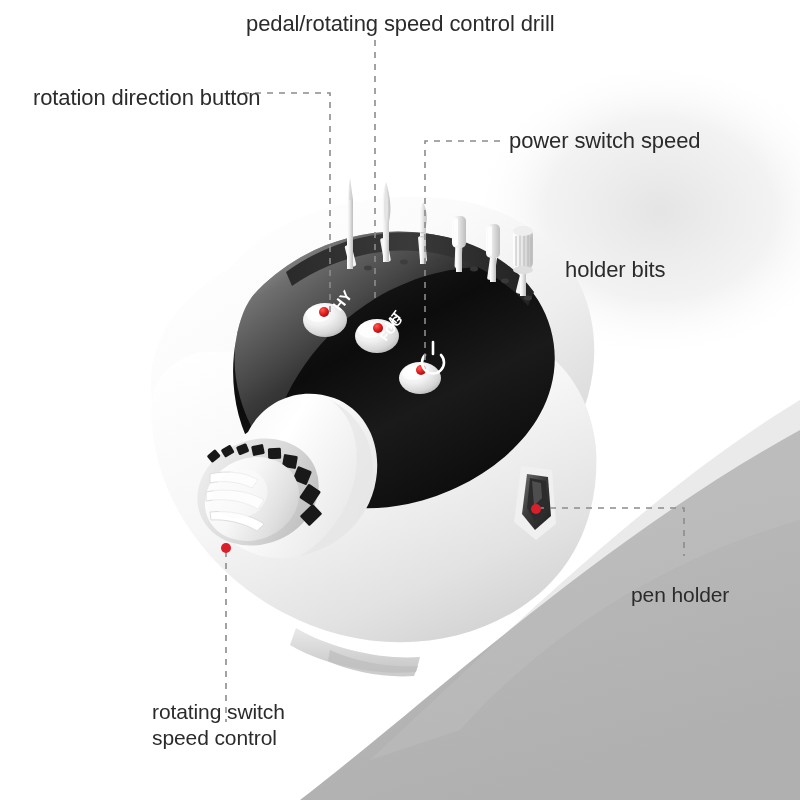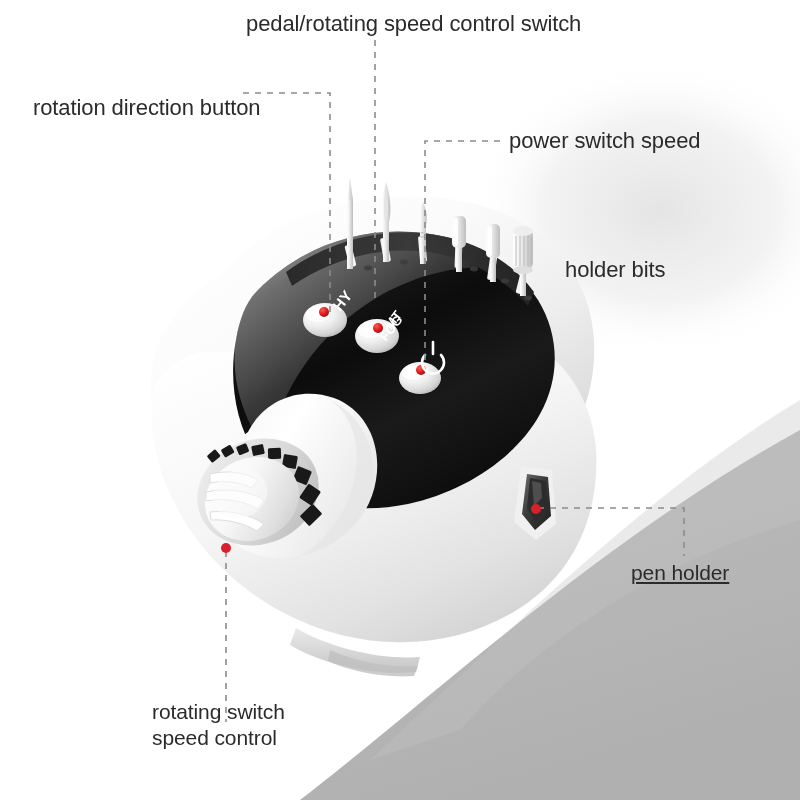--- a/index.html
+++ b/index.html
@@ -330,26 +330,26 @@
 
       <path d="M 226,551 L 226,722"></path>
     </g>
 
     <g fill="#d81f2a">
       <circle cx="226" cy="548" r="5"></circle>
       <circle cx="536" cy="509" r="5"></circle>
     </g>
   </svg>
 
-  <div class="callout-label big" style="left:246px; top:10px;">pedal/rotating speed control switch</div>
-
-  <div class="callout-label big" style="left:33px; top:94px;">rotation direction button</div>
+  <div class="callout-label big" style="left:246px; top:10px;">pedal/rotating speed control drill</div>
+
+  <div class="callout-label big" style="left:33px; top:84px;">rotation direction button</div>
 
   <div class="callout-label big" style="left:509px; top:127px;">power switch speed</div>
 
   <div class="callout-label big" style="left:565px; top:256px;">holder bits</div>
 
-  <div class="callout-label bottom" style="left:631px; top:560px;text-decoration:underline;">pen holder</div>
+  <div class="callout-label bottom" style="left:631px; top:582px;">pen holder</div>
 
   <div class="callout-label bottom" style="left:152px; top:699px;">rotating switch
 speed control</div>
 
 </div>
 
 </body></html>

